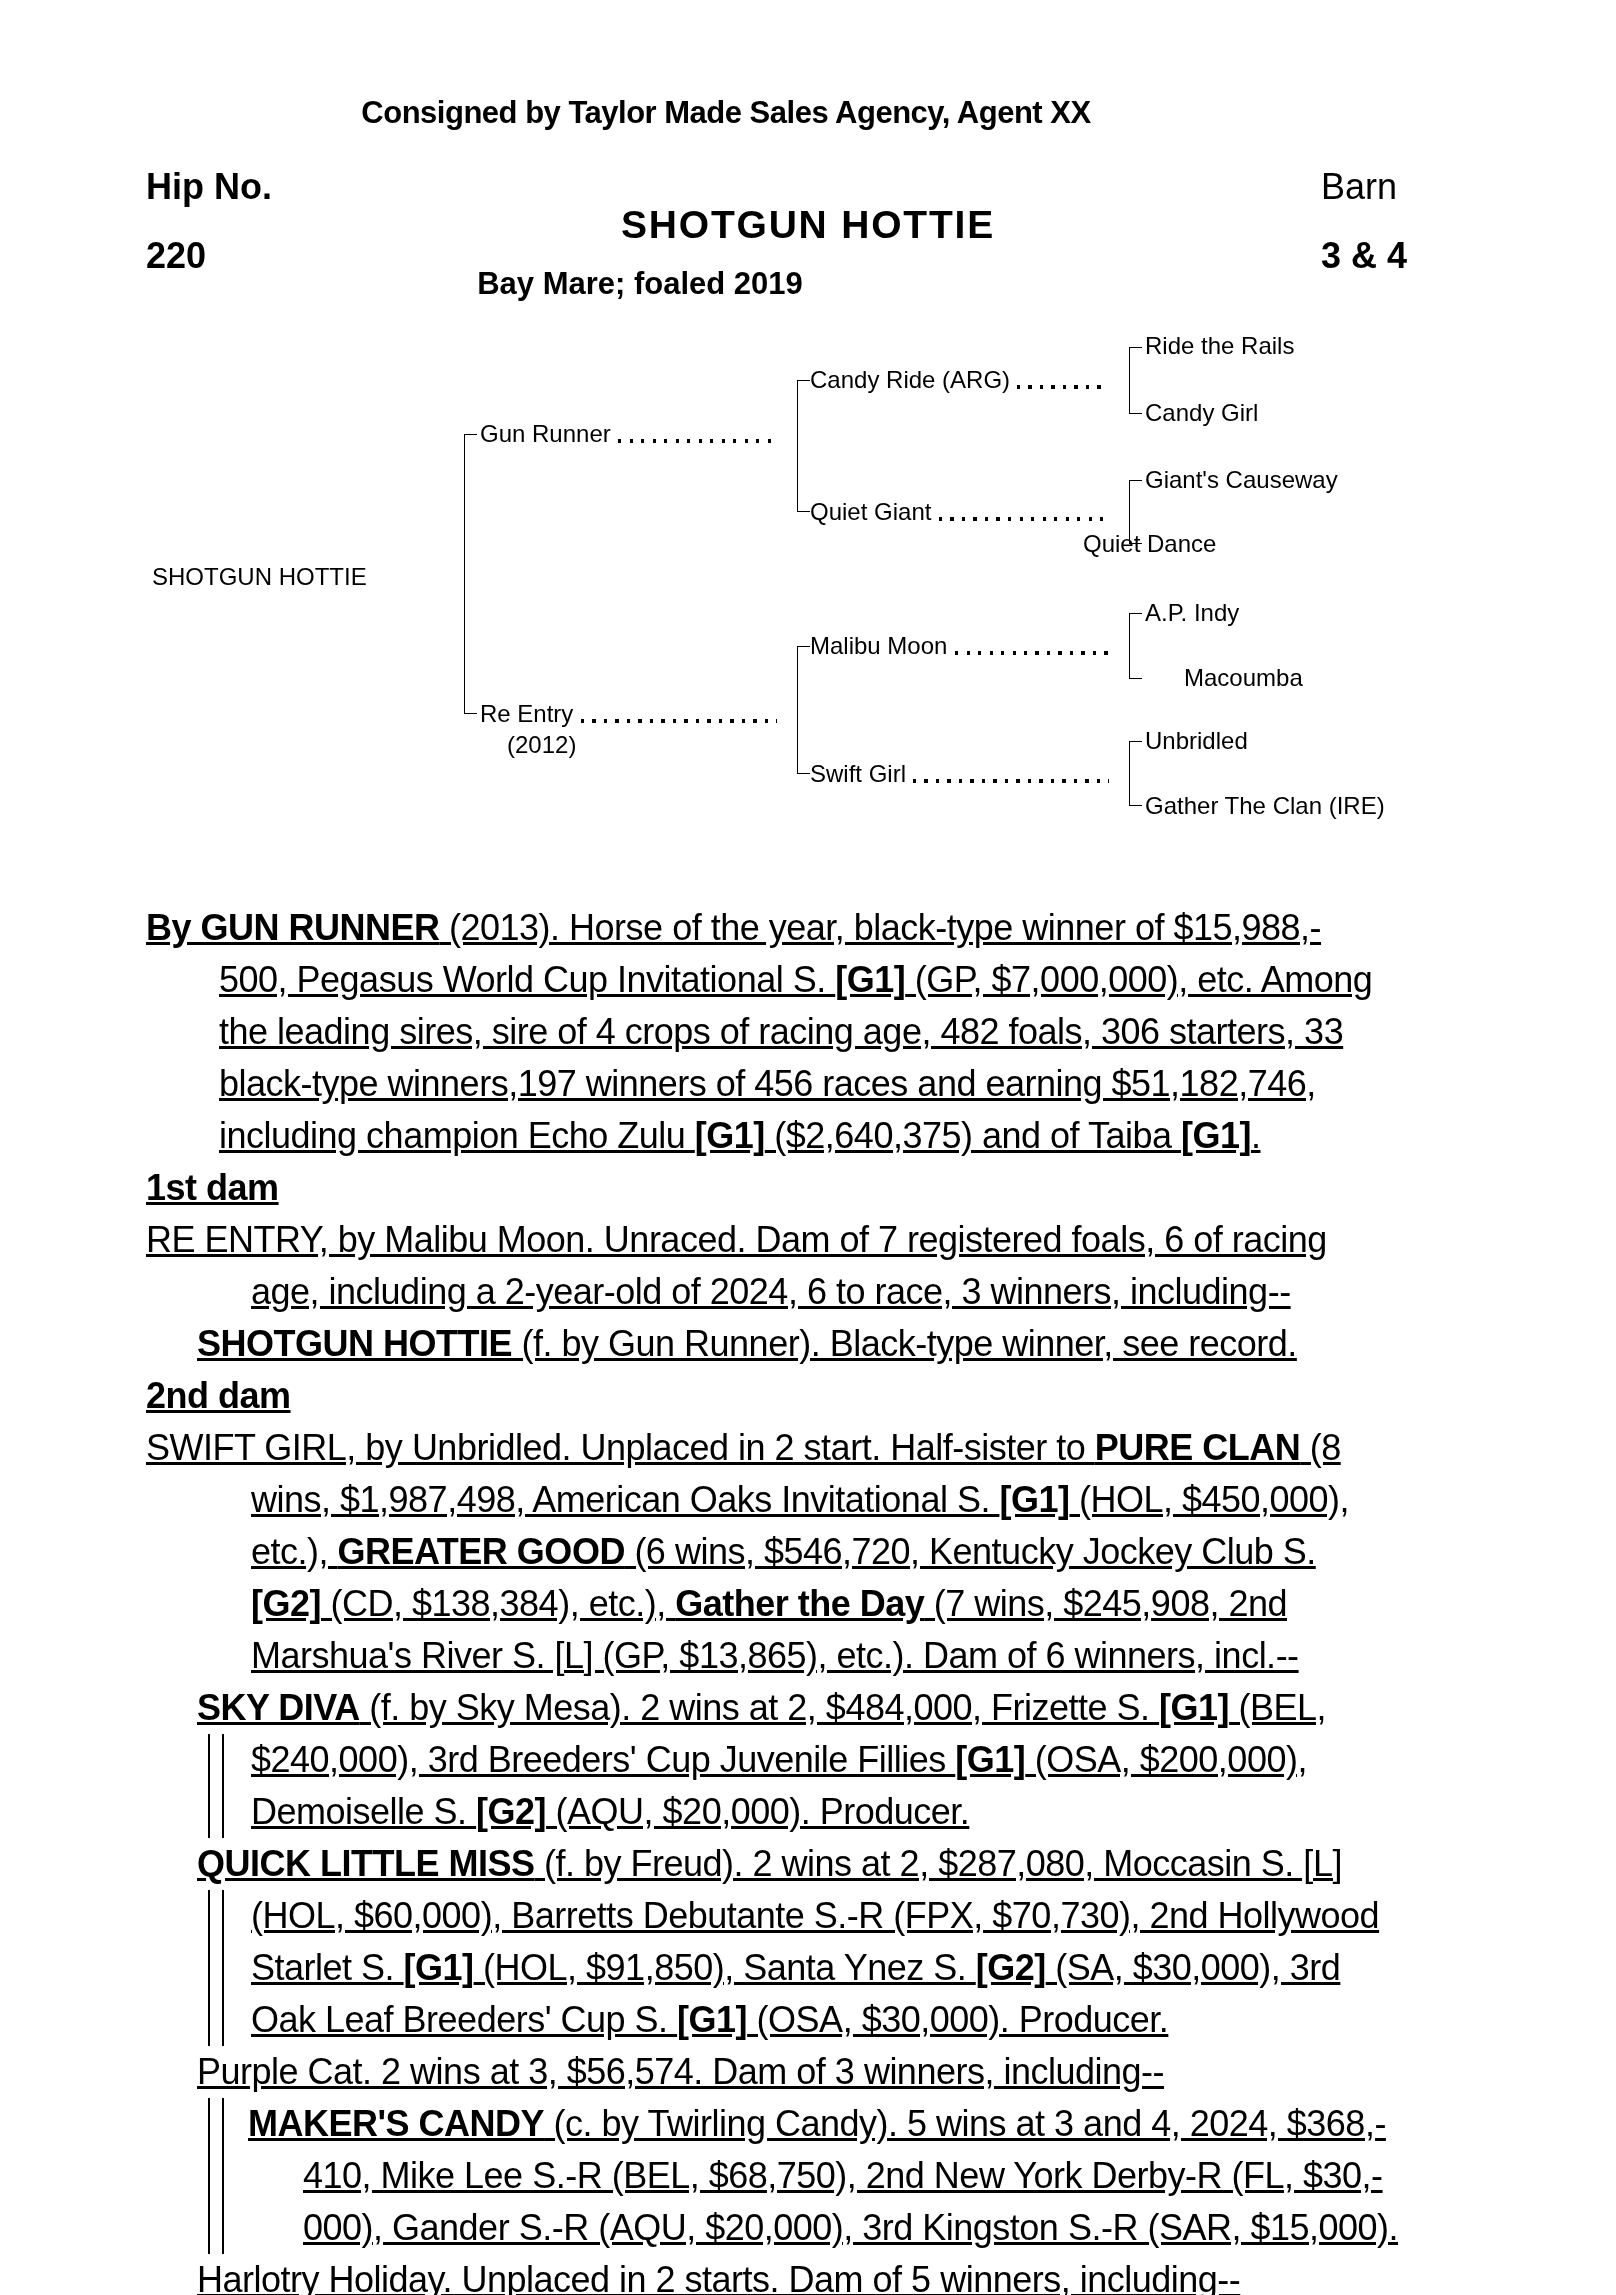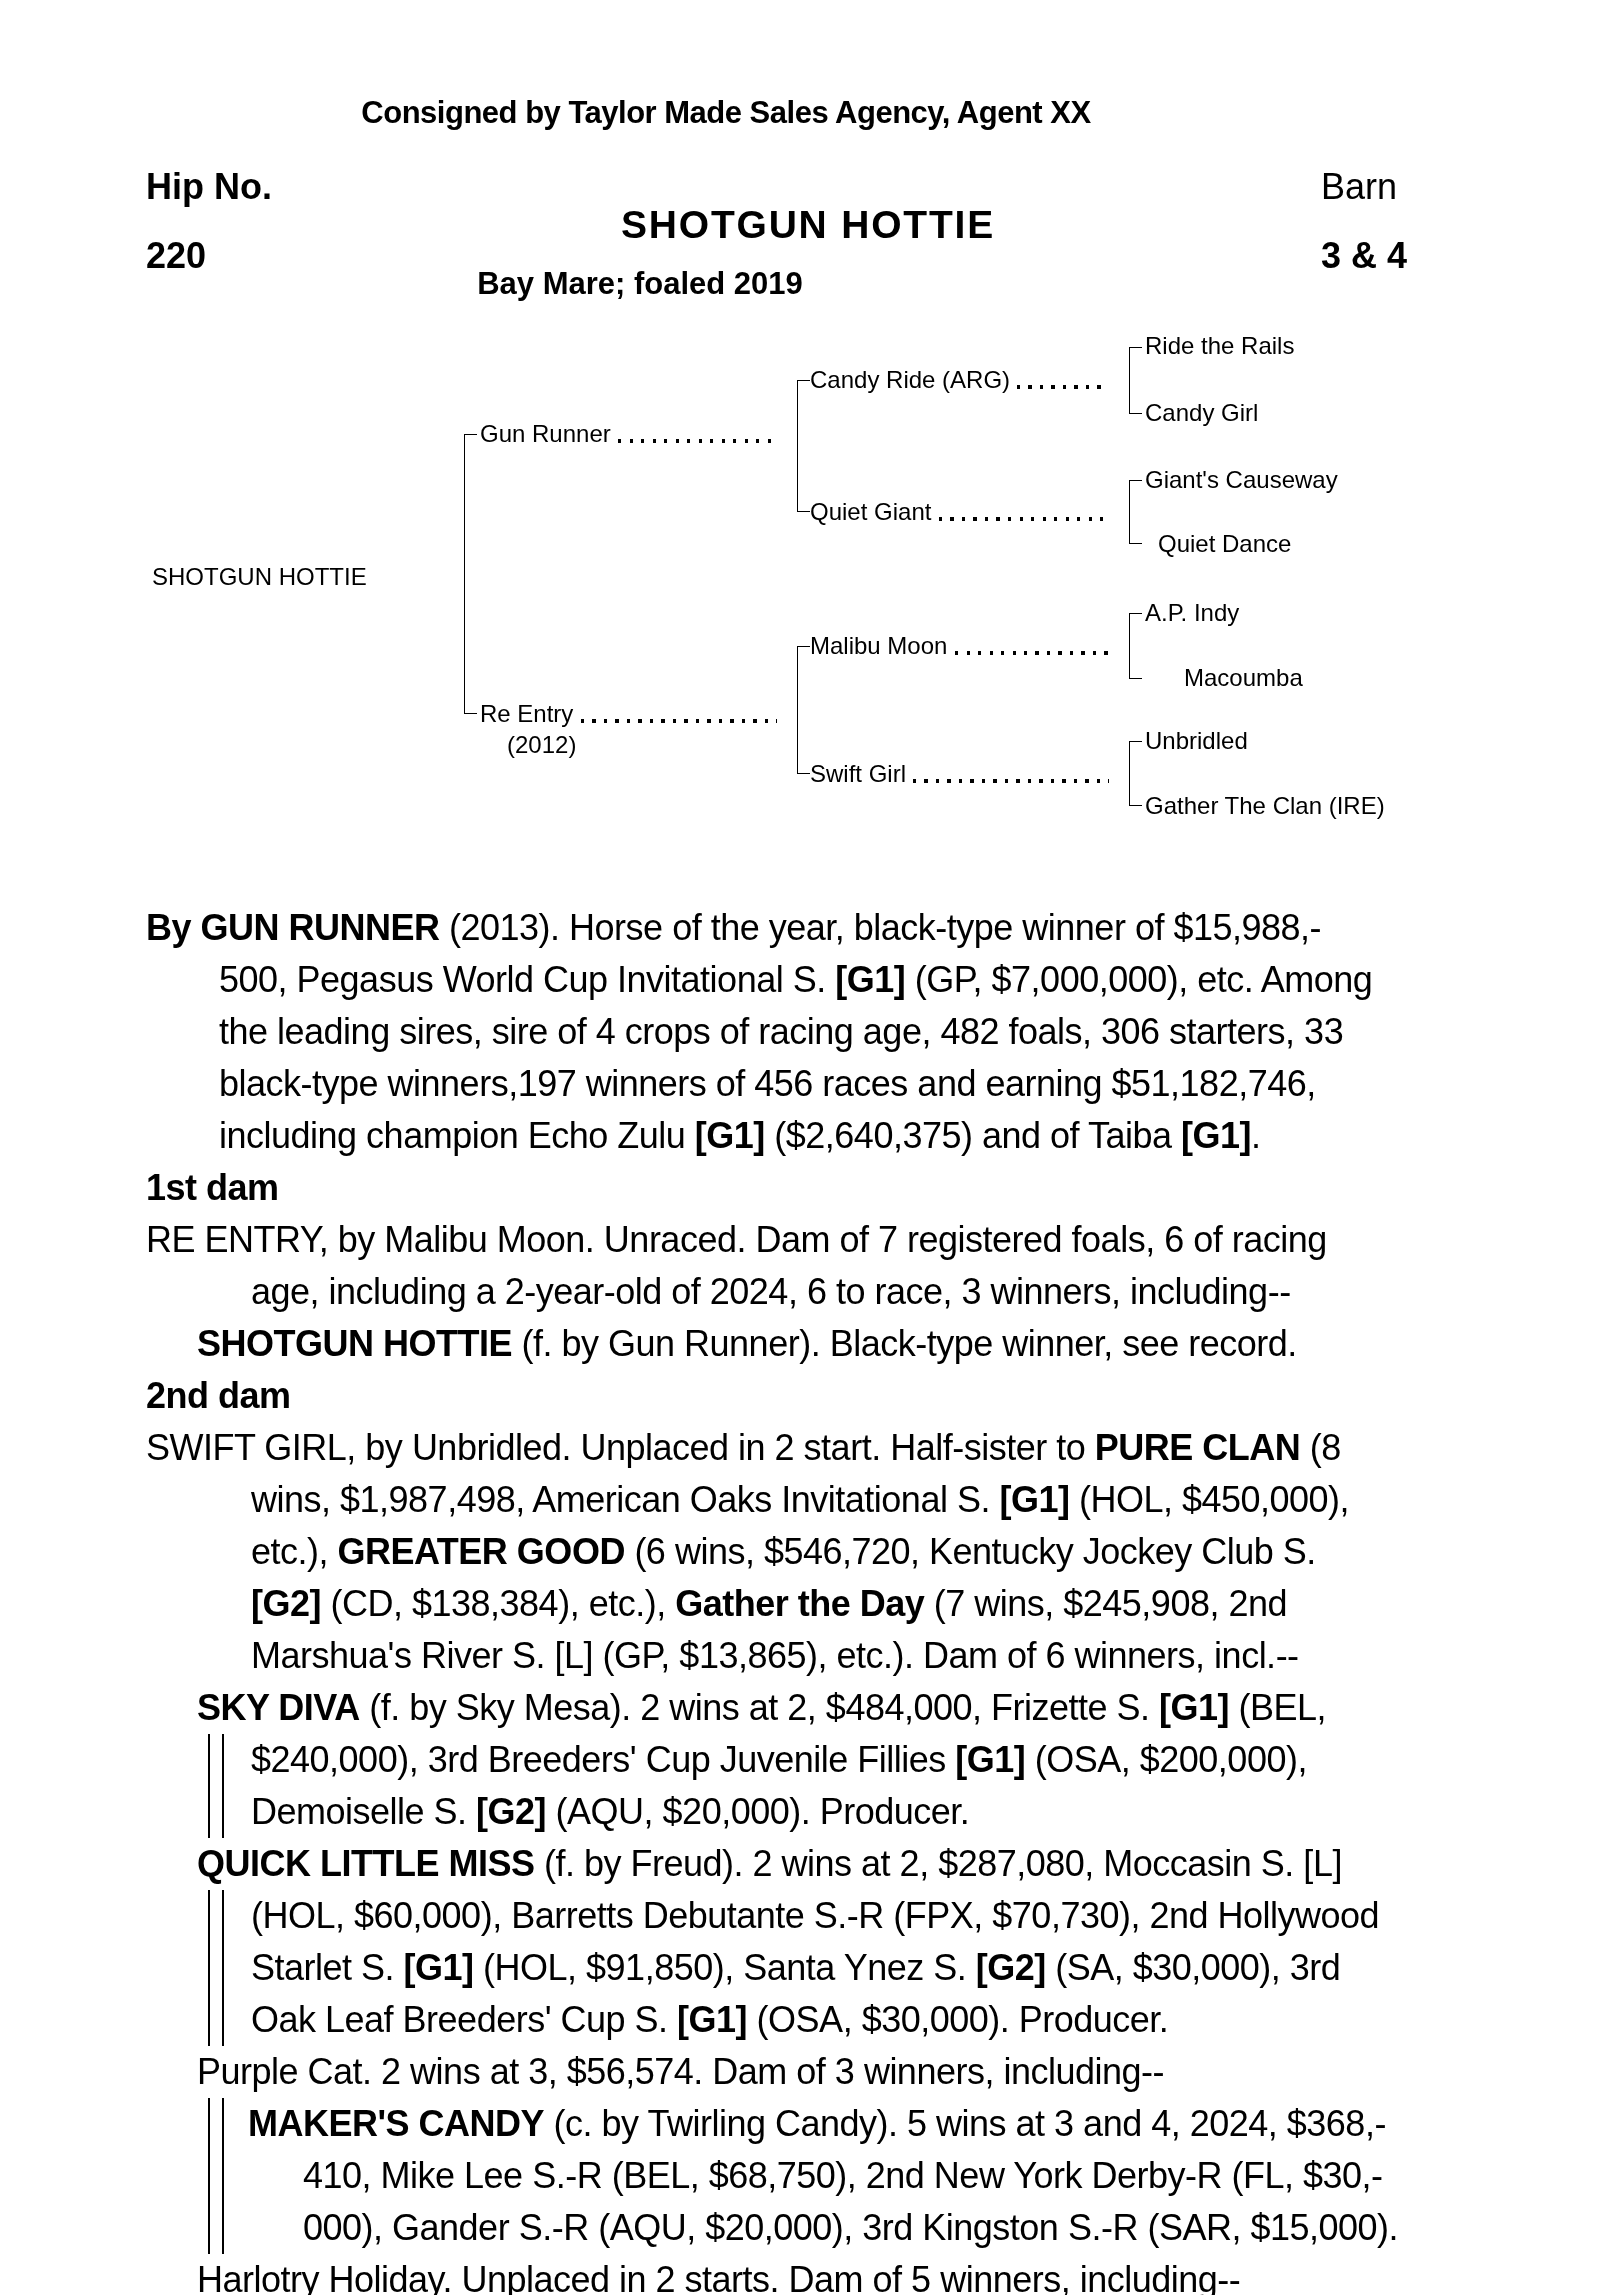--- a/index.html
+++ b/index.html
@@ -35,36 +35,36 @@
   .n-sire{left:480px;top:420px;width:303px;}
   .n-dam{left:480px;top:700px;width:303px;}
   .n-dam-year{left:507px;top:731px;}
   .n-ss{left:810px;top:366px;width:305px;}
   .n-sd{left:810px;top:498px;width:305px;}
   .n-ds{left:810px;top:632px;width:305px;}
   .n-dd{left:810px;top:760px;width:305px;}
   .n-sss{left:1145px;top:332px;}
   .n-ssd{left:1145px;top:399px;}
   .n-sds{left:1145px;top:466px;}
-  .n-sdd{left:1158px;top:530px;}
+  .n-sdd{left:1083px;top:530px;}
   .n-dss{left:1145px;top:599px;}
   .n-dsd{left:1184px;top:664px;}
   .n-dds{left:1145px;top:727px;}
   .n-ddd{left:1145px;top:792px;}
   .br-a{left:464px;top:434px;height:280px;}
   .br-b{left:797px;top:380px;height:132px;}
   .br-c{left:797px;top:646px;height:128px;}
   .br-d{left:1129px;top:347px;height:67px;}
   .br-e{left:1129px;top:480px;height:64px;}
   .br-f{left:1129px;top:613px;height:66px;}
   .br-g{left:1129px;top:741px;height:65px;}
   
   .body-text{position:absolute;left:146px;top:902px;width:1359px;
     font-size:36px;line-height:52px;letter-spacing:-0.5px;}
-  .line{position:relative;white-space:nowrap;}
+  .line{position:relative;white-space:nowrap;text-decoration:underline;}
   .line .b{font-weight:bold;}
   .l0{padding-left:0;}
   .l0c{padding-left:73px;}
   .l1{padding-left:51px;}
   .l1c{padding-left:105px;}
   .l2{padding-left:102px;}
   .l2c{padding-left:157px;}
   .pipe{position:absolute;left:62px;top:0;height:52px;width:16px;
     border-left:2.8px solid #000;border-right:2.8px solid #000;box-sizing:border-box;}
 </style>

